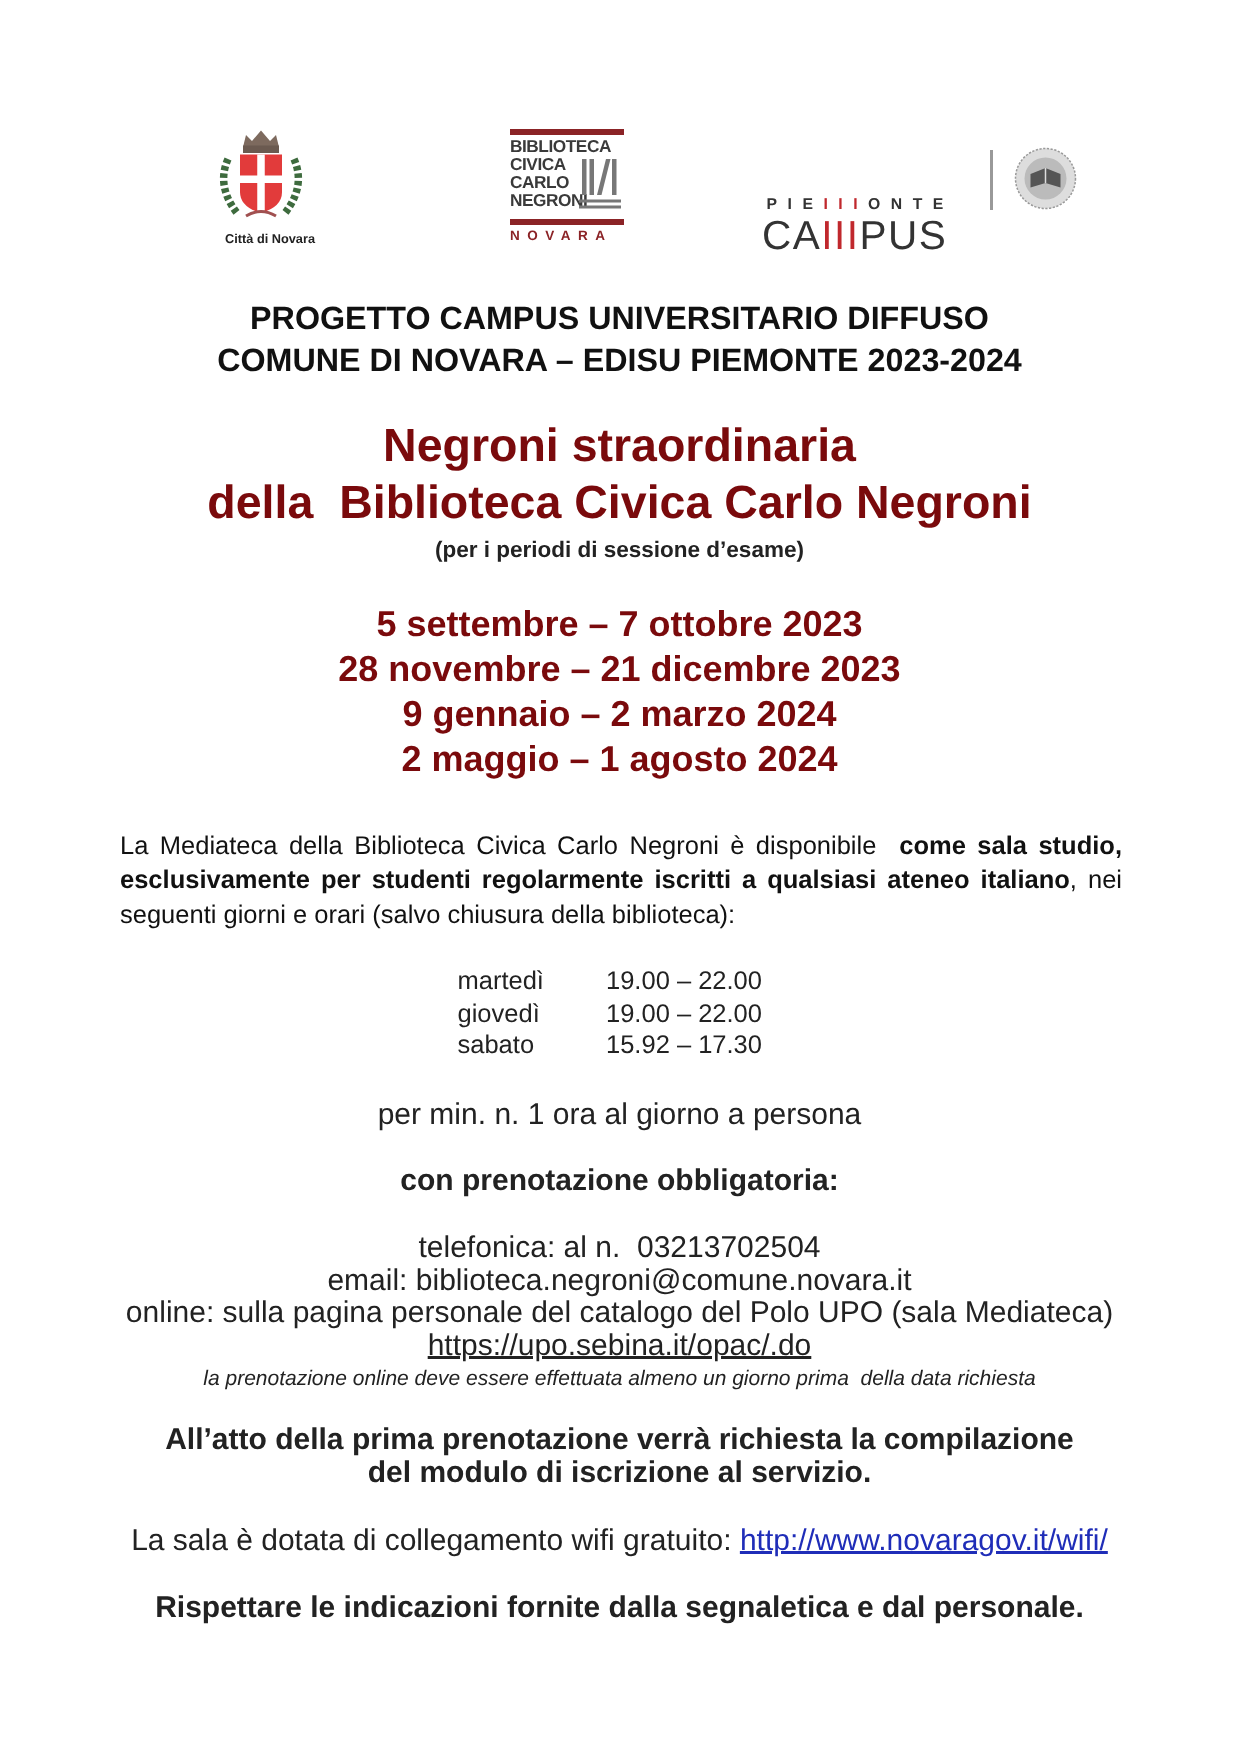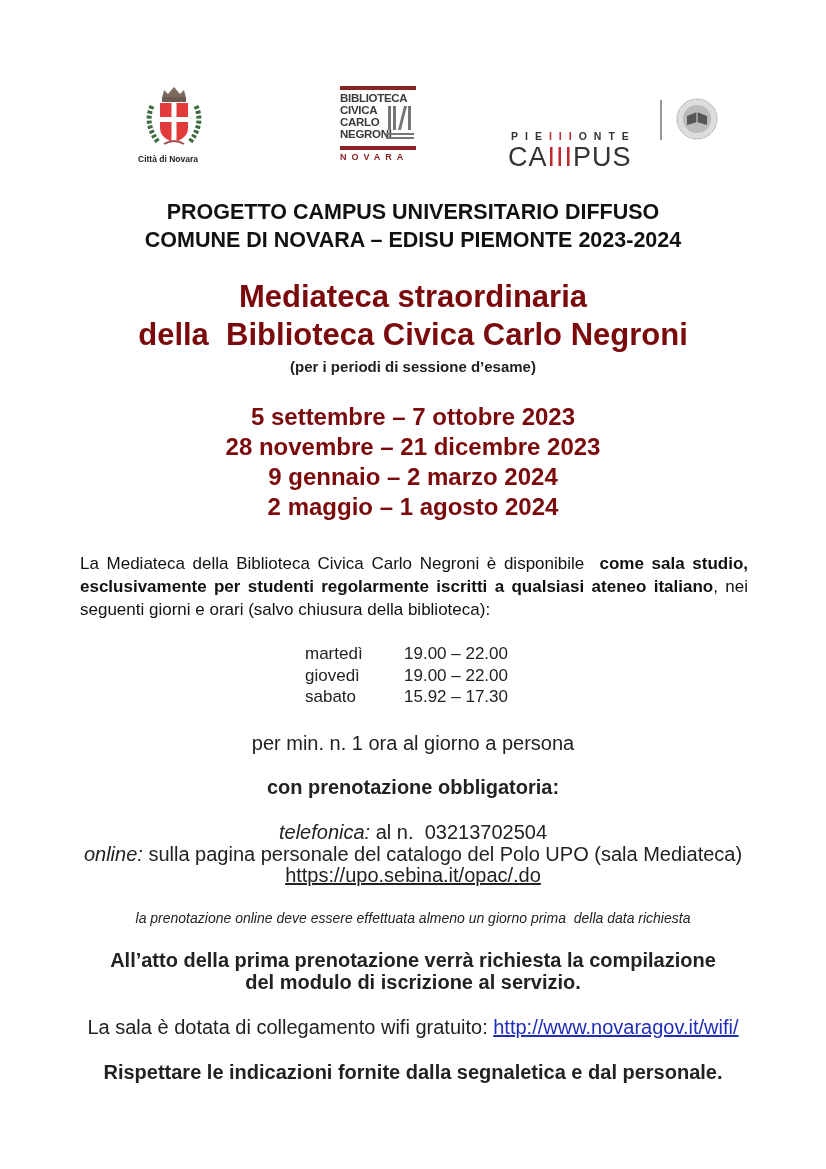--- a/index.html
+++ b/index.html
@@ -3,21 +3,21 @@
 <meta charset="utf-8">
 <style>
   html, body { margin: 0; padding: 0; background: #ffffff; }
   body { width: 826px; height: 1169px; position: relative; overflow: hidden;
          font-family: "Liberation Sans", sans-serif; color: #111; }
   .abs { position: absolute; }
   .center { left: 0; width: 826px; text-align: center; }
 
   
   .logo-novara { left: 138px; top: 84px; width: 72px; height: 80px; }
-  .logo-novara .cap { position:absolute; left:0; top:70px; width:72px; text-align:left;
+  .logo-novara .cap { position:absolute; left:0; top:70px; width:72px; text-align:right;
         font-size: 8.5px; font-weight: bold; color:#222; }
   .logo-bib { left: 340px; top: 86px; width: 78px; height: 78px; }
   .bib-bar { position:absolute; left:0; width:76px; height:4px; background:#8b2326; }
   .bib-line { position:absolute; left:0; font-size: 11.5px; font-weight: bold; color:#3a3a3a;
         letter-spacing: -0.3px; line-height: 12px; }
   .bib-nov { position:absolute; left:0; top:66px; width:76px; font-size:9px; color:#8b2326;
         font-weight:bold; letter-spacing: 5px; }
   .logo-campus { left: 508px; top: 98px; width: 210px; height: 48px; }
   .campus-word { position:absolute; left:0; top:0; font-size: 27px; color:#333; letter-spacing: 1px;
         font-weight: normal; margin-top: 44px; }
@@ -34,21 +34,21 @@
 
   .para { left: 80px; width: 668px; font-size: 17px; line-height: 23px; text-align: justify; color:#111; }
   .para b { font-weight: bold; }
 
   .sched { left: 305px; top: 643px; font-size: 17px; line-height: 21.5px; color:#222; }
   .sched-row { display: flex; }
   .sched-day { width: 99px; }
 
   .t17 { font-size: 20px; line-height: 21.5px; color:#222; }
   .bold { font-weight: bold; }
-  .ital { font-style: italic; }
+  .ital { }
   .note { font-size: 14px; font-style: italic; color:#222; }
   a.link-plain { color:#222; text-decoration: underline; }
   a.link-blue { color:#1f2db8; text-decoration: underline; }
 </style>
 </head>
 <body>
 
 <div class="abs logo-novara">
   <svg width="72" height="68" viewBox="0 0 72 68">
 
@@ -96,21 +96,21 @@
     <path d="M21 14 L21 24" stroke="#ddd" stroke-width="1"></path>
   </svg>
 </div>
 
 <div class="abs center h-project" style="top:198px">
   <div>PROGETTO CAMPUS UNIVERSITARIO DIFFUSO</div>
   <div>COMUNE DI NOVARA – EDISU PIEMONTE 2023-2024</div>
 </div>
 
 <div class="abs center h-title" style="top:278px">
-  <div>Mediateca straordinaria</div>
+  <div>Negroni straordinaria</div>
   <div style="white-space:pre">della  Biblioteca Civica Carlo Negroni</div>
 </div>
 <div class="abs center h-sub" style="top:358px">(per i periodi di sessione d’esame)</div>
 
 <div class="abs center dates" style="top:402px">
   <div>5 settembre – 7 ottobre 2023</div>
   <div>28 novembre – 21 dicembre 2023</div>
   <div>9 gennaio – 2 marzo 2024</div>
   <div>2 maggio – 1 agosto 2024</div>
 </div>
@@ -133,20 +133,21 @@
     <span>15.92 – 17.30</span>
   </div>
 </div>
 
 <div class="abs center t17" style="top:733px">per min. n. 1 ora al giorno a persona</div>
 
 <div class="abs center t17 bold" style="top:777px">con prenotazione obbligatoria:</div>
 
 <div class="abs center t17" style="top:822px">
   <div><span class="ital">telefonica:</span><span style="white-space:pre"> al n.  03213702504</span></div>
+  <div><span class="ital">email:</span><span> biblioteca.negroni@comune.novara.it</span></div>
   <div><span class="ital">online:</span><span> sulla pagina personale del catalogo del Polo UPO (sala Mediateca)</span></div>
   <div><a class="link-plain">https://upo.sebina.it/opac/.do</a></div>
 </div>
 <div class="abs center note" style="top:910px; white-space:pre">la prenotazione online deve essere effettuata almeno un giorno prima  della data richiesta</div>
 
 <div class="abs center t17 bold" style="top:950px">
   <div>All’atto della prima prenotazione verrà richiesta la compilazione</div>
   <div>del modulo di iscrizione al servizio.</div>
 </div>
 

